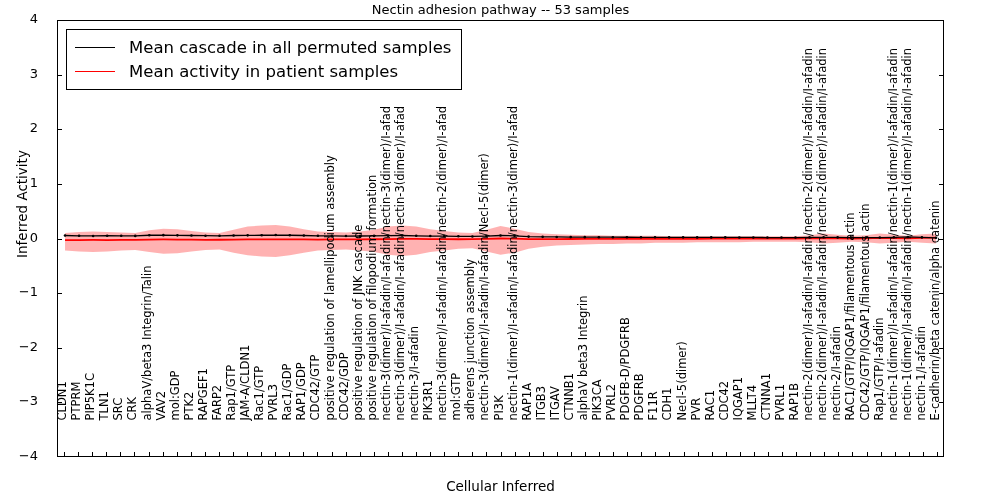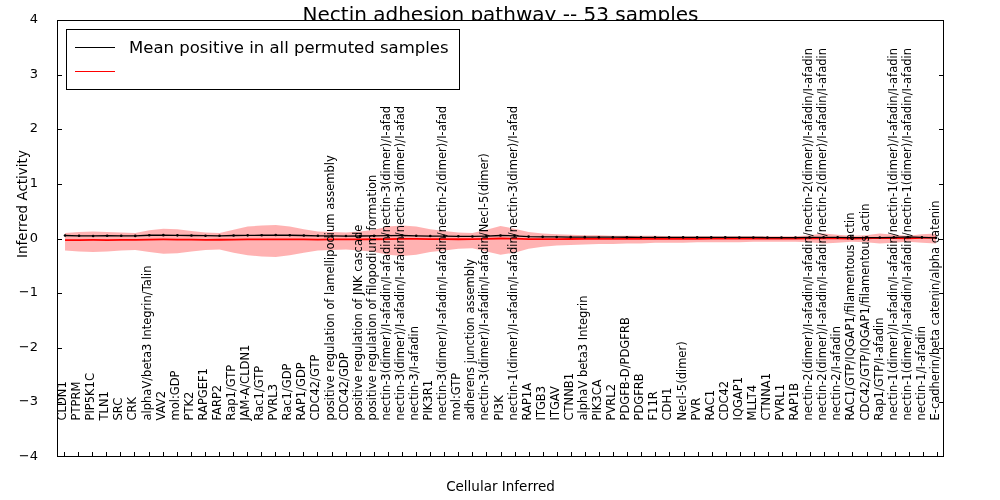--- a/index.html
+++ b/index.html
@@ -15,21 +15,21 @@
     font-family: "DejaVu Sans", sans-serif;
     overflow: hidden;
   }
   
   #chart-title {
     position: absolute;
     left: 57px;
     top: 2px;
     width: 887px;
     text-align: center;
-    font-size: 20px;
+    font-size: 13px;
     color: #000;
     white-space: nowrap;
   }
   
   #plot-area {
     position: absolute;
     left: 57px;
     top: 20px;
     width: 887px;
     height: 437px;
@@ -236,24 +236,25 @@
           <circle cx="837.72" cy="217.30" r="1.3" fill="#000"></circle>
           <circle cx="851.80" cy="216.97" r="1.3" fill="#000"></circle>
           <circle cx="865.88" cy="217.41" r="1.3" fill="#000"></circle>
           <circle cx="879.96" cy="217.84" r="1.3" fill="#000"></circle>
         </g>
     </svg>
 
     <div id="legend">
       <div class="legend-row">
         <span class="legend-swatch" style="border-top:1.6px solid #000000;"></span>
-        <span class="legend-text">Mean positive in all permuted samples</span>
+        <span class="legend-text">Mean cascade in all permuted samples</span>
       </div>
       <div class="legend-row">
         <span class="legend-swatch" style="border-top:1.6px solid #ff0000;"></span>
+        <span class="legend-text">Mean activity in patient samples</span>
       </div>
     </div>
   </div>
 
   <div id="yticks-marks">
       <div class="ytick-mark" style="top: 402.375px; left: 57px;"></div>
       <div class="ytick-mark right" style="top: 402.375px; right: 56px;"></div>
       <div class="ytick-mark" style="top: 347.75px; left: 57px;"></div>
       <div class="ytick-mark right" style="top: 347.75px; right: 56px;"></div>
       <div class="ytick-mark" style="top: 293.125px; left: 57px;"></div>

